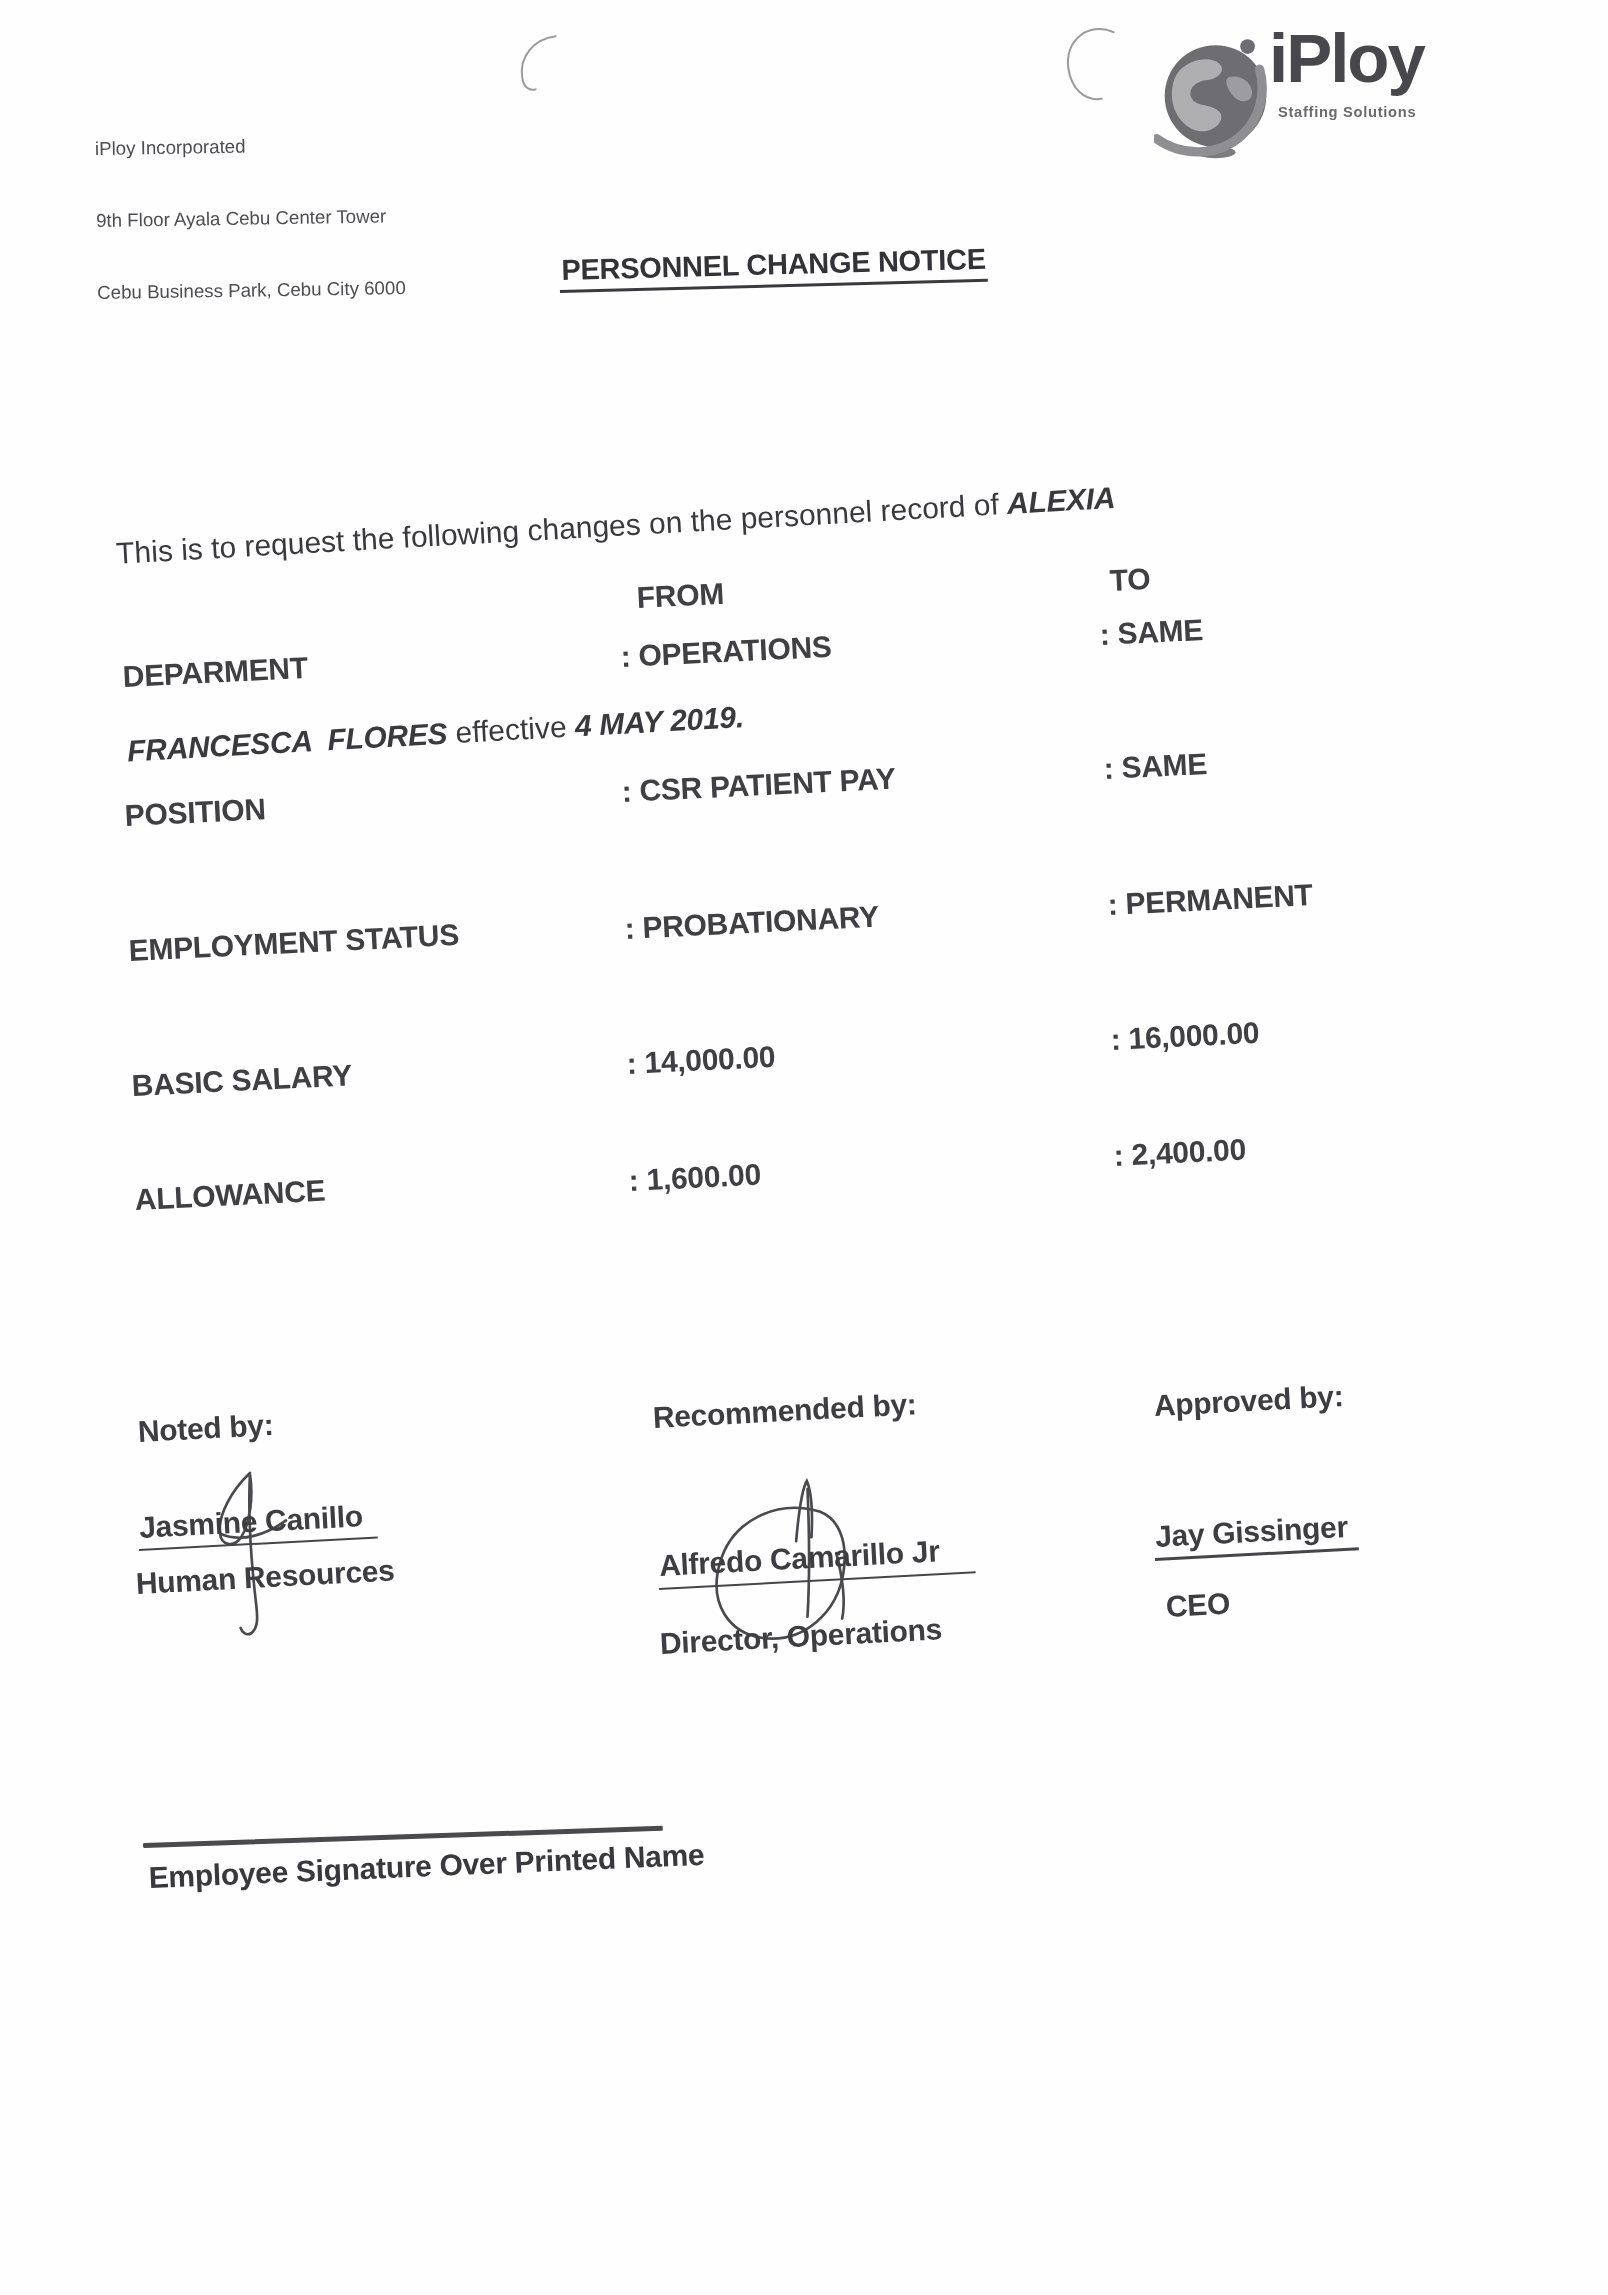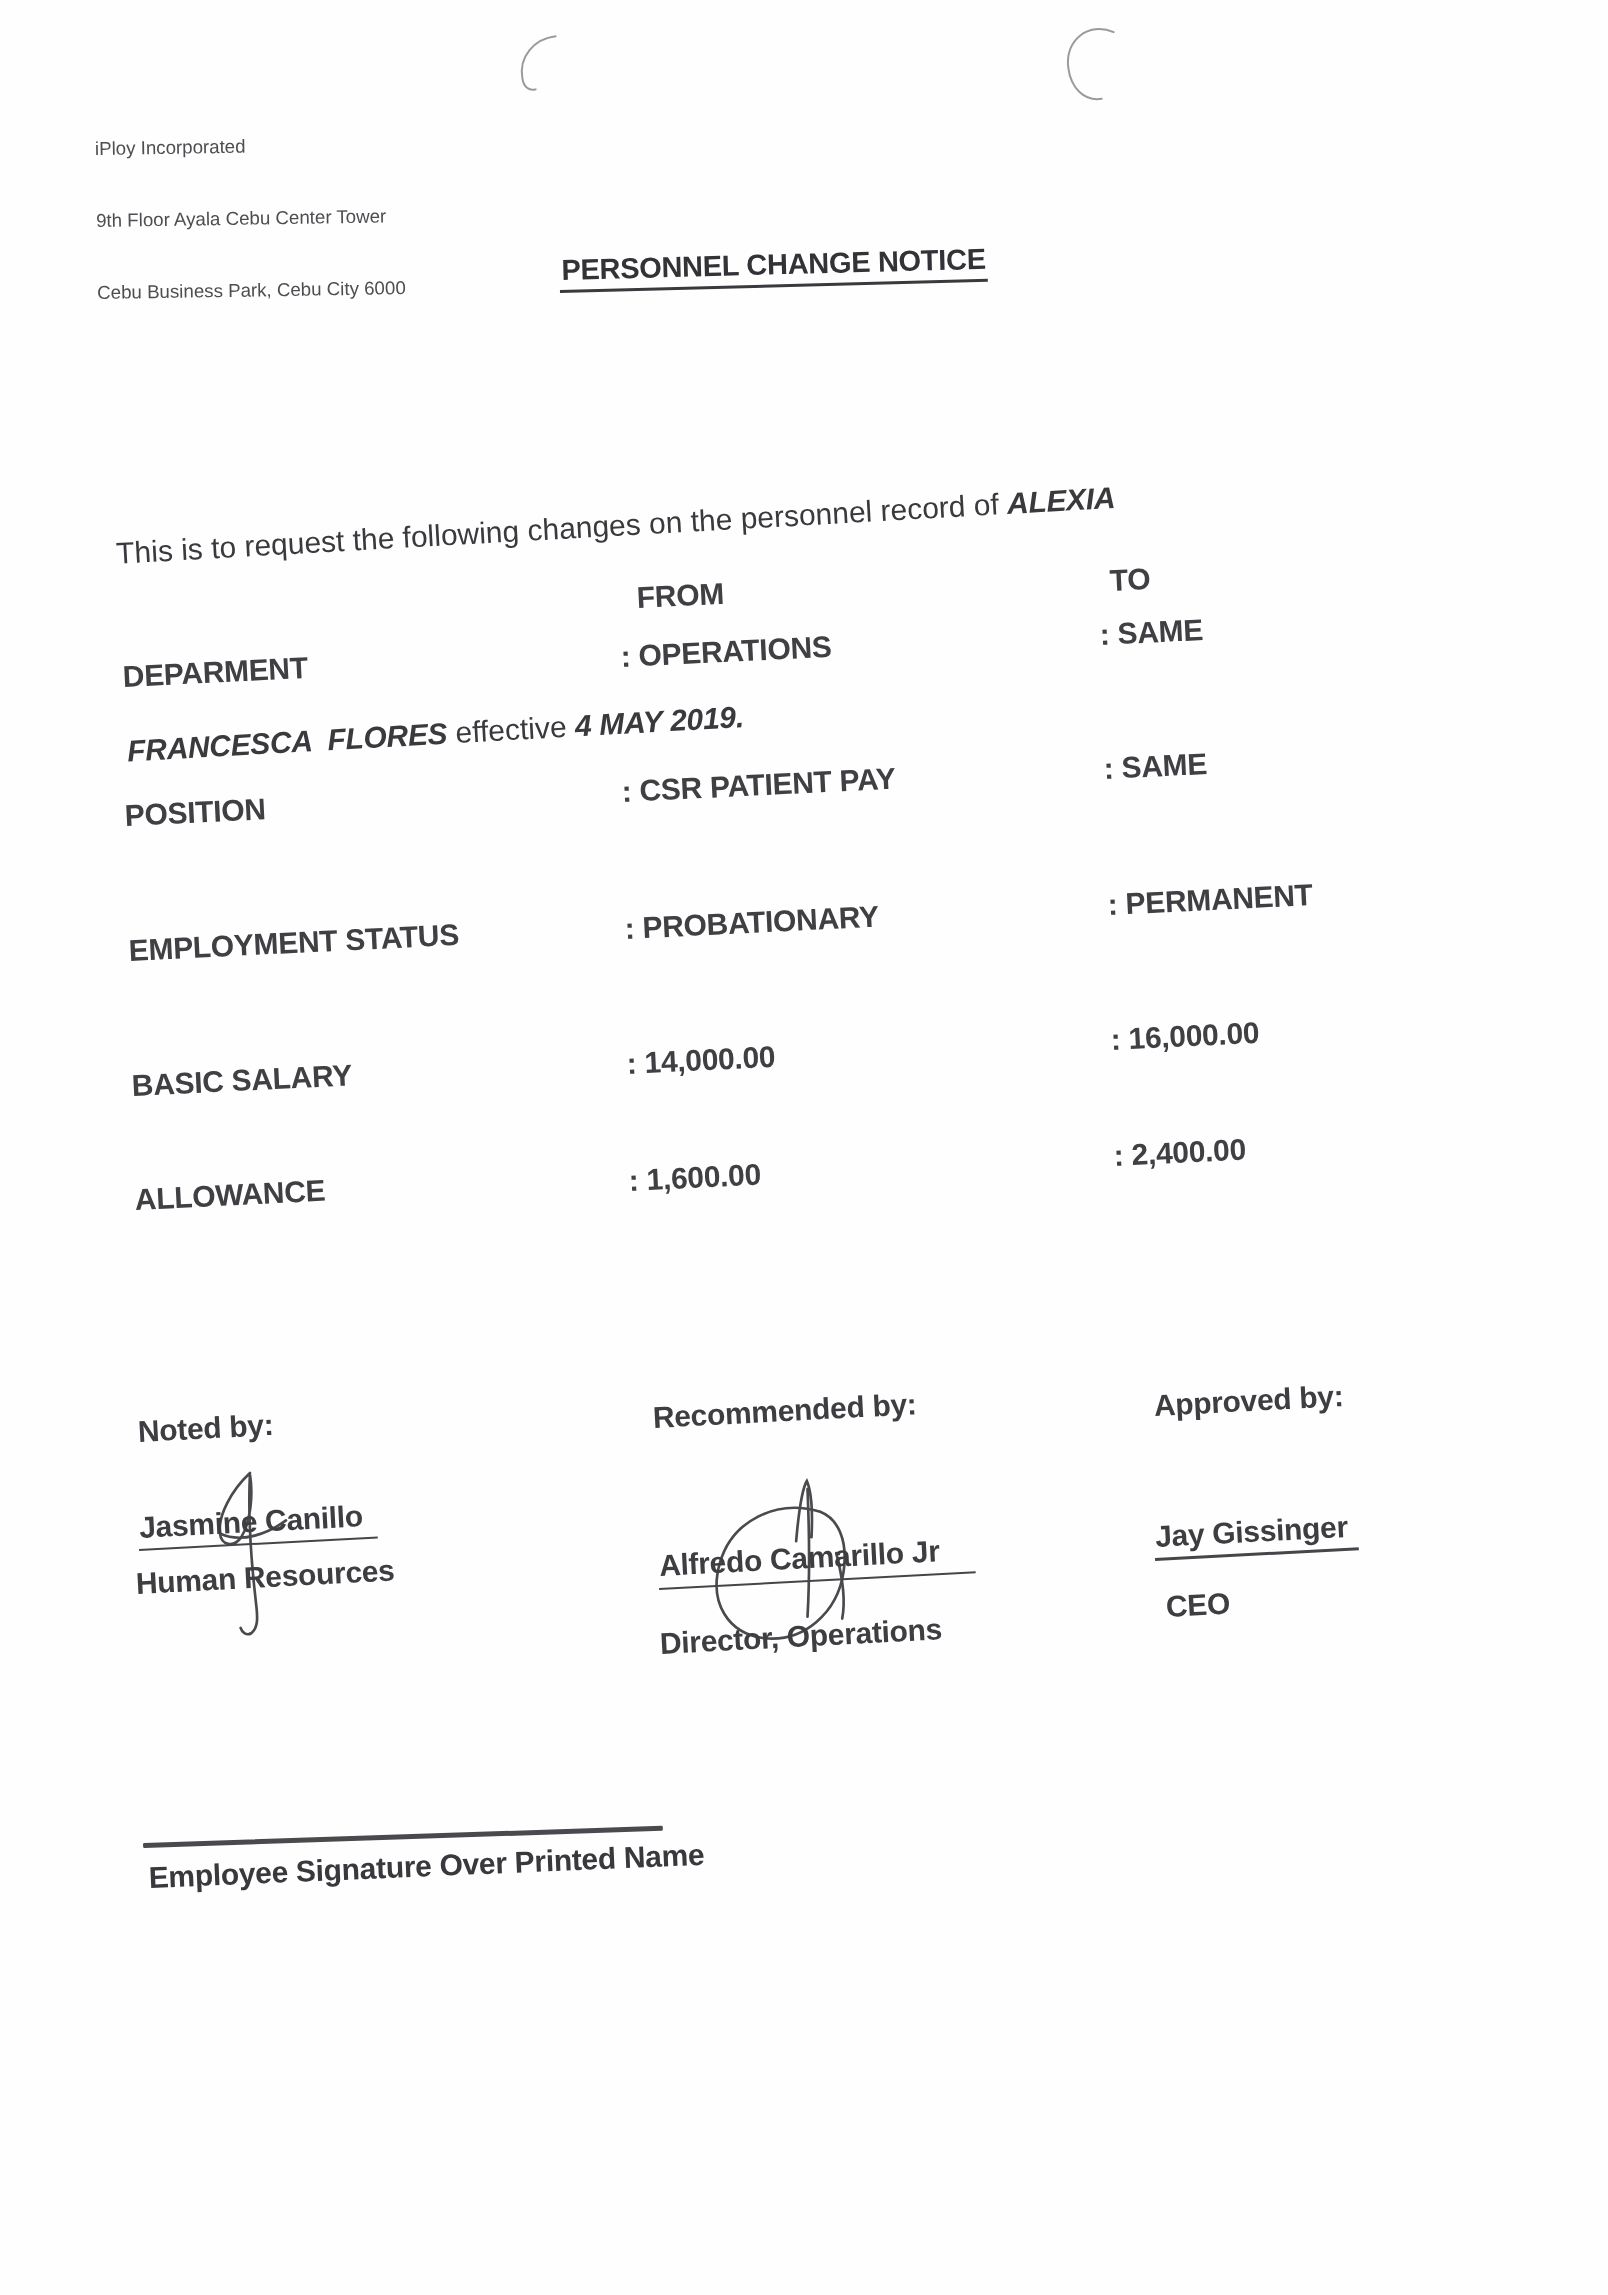--- a/index.html
+++ b/index.html
@@ -110,20 +110,32 @@
   <svg class="artifact" style="left:1055px;top:20px;width:80px;height:87px;" viewBox="0 0 120 130">
     <path d="M88,18 C50,2 14,30 20,72 C24,102 44,122 70,118" fill="none" stroke="#9a9a9e" stroke-width="3" stroke-linecap="round"></path>
   </svg>
 
   <div class="abs company">
     <div>iPloy Incorporated</div>
     <div>9th Floor Ayala Cebu Center Tower</div>
     <div>Cebu Business Park, Cebu City 6000</div>
   </div>
 
+  <div class="abs logo">
+    <svg class="globe" viewBox="0 0 190 185">
+      <circle cx="92" cy="88" r="76" fill="#6e6e72"></circle>
+      <path d="M38,50 C55,32 86,28 98,40 C108,50 96,62 80,64 C60,66 48,80 58,94 C66,104 88,100 98,112 C106,122 96,136 80,140 C58,145 38,128 30,106 C24,88 26,64 38,50 Z" fill="#b6b6b9" opacity="0.9"></path>
+      <path d="M112,60 C126,56 142,64 146,78 C150,92 138,100 126,94 C114,88 102,64 112,60 Z" fill="#a9a9ad" opacity="0.8"></path>
+      <ellipse cx="92" cy="172" rx="30" ry="9" fill="#7c7c80"></ellipse>
+      <path d="M4,152 C40,178 96,180 132,146 C158,122 168,84 158,48" fill="none" stroke="#8f8f93" stroke-width="14" stroke-linecap="round"></path>
+      <circle cx="140" cy="14" r="11" fill="#6e6e72"></circle>
+    </svg>
+    <div class="brand">iPloy</div>
+    <div class="tagline">Staffing Solutions</div>
+  </div>
 
   <div class="abs doc-title">PERSONNEL CHANGE NOTICE</div>
 
   <div class="abs intro">
     <div><span>This is to request the following changes on the personnel record of </span><b>ALEXIA</b></div>
     <div><b>FRANCESCA  FLORES</b><span> effective </span><b>4 MAY 2019.</b></div>
   </div>
 
   <div class="cell hdr-from">FROM</div>
   <div class="cell hdr-to">TO</div>

